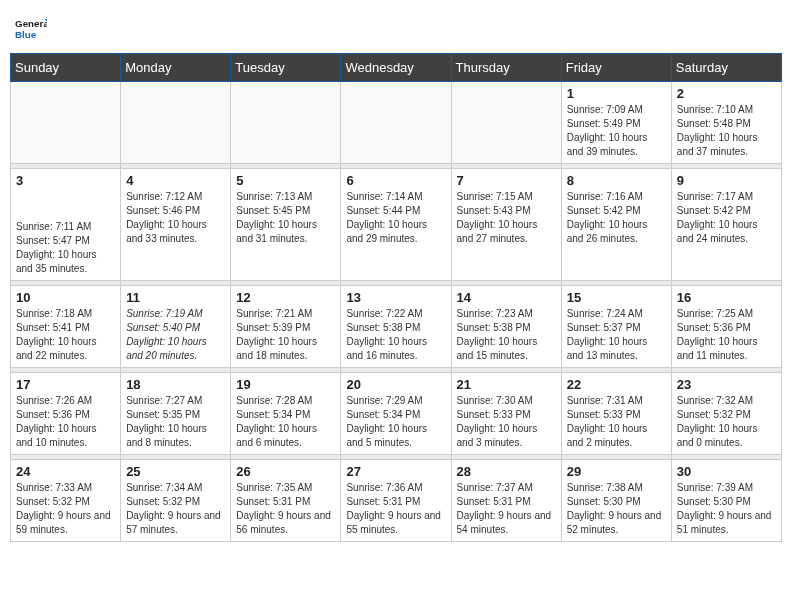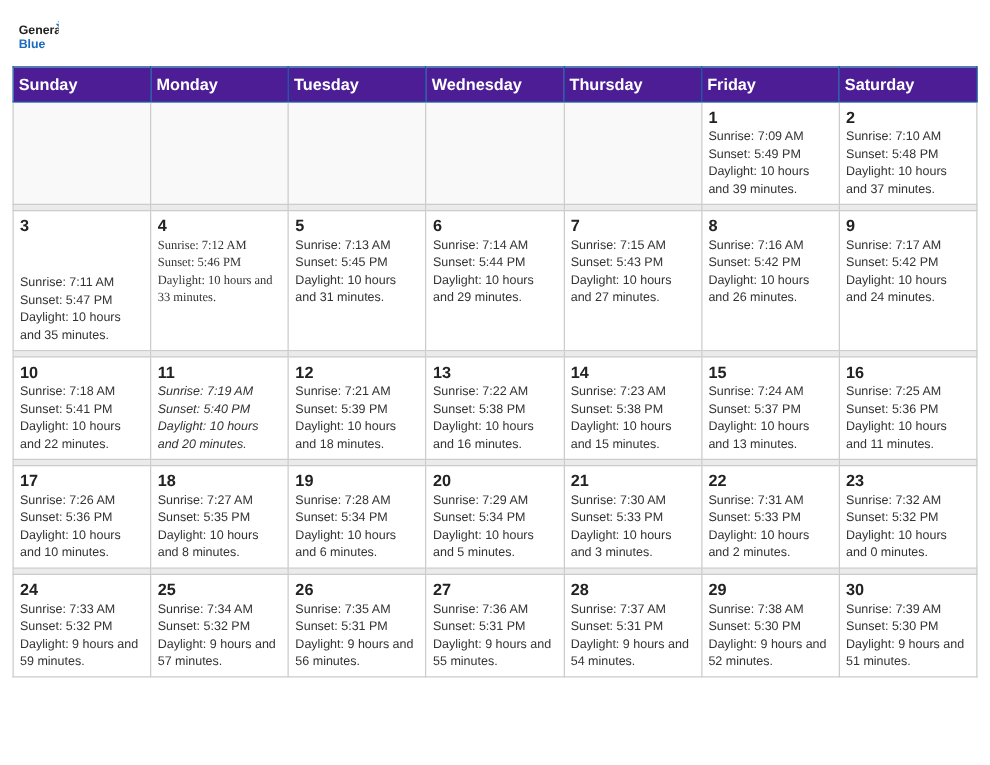--- a/index.html
+++ b/index.html
@@ -33,24 +33,24 @@
     .location-title {
       font-size: 15px;
       color: #444;
     }
     .calendar {
       width: 100%;
       border-collapse: collapse;
       border: 1px solid #ccc;
     }
     .calendar th {
-      background-color: #4c1d95;
+      background-color: #404040;
       color: #fff;
       font-size: 13px;
-      font-weight: bold;
+      font-weight: normal;
       padding: 6px 4px;
       text-align: left;
       border: 1px solid #1559a0;
     }
     .calendar td {
       vertical-align: top;
       border: 1px solid #ccc;
       padding: 4px 5px;
       font-size: 10px;
       color: #333;
@@ -141,21 +141,21 @@
       </tr>
       <tr>
         <td>
           <span class="day-number">3</span>
           <div class="day-info" style="white-space: pre-line; margin-top: 32px;">Sunrise: 7:11 AM
 Sunset: 5:47 PM
 Daylight: 10 hours and 35 minutes.</div>
         </td>
         <td>
           <span class="day-number">4</span>
-          <div class="day-info" style="white-space: pre-line; font-family: Liberation Serif, serif;">Sunrise: 7:12 AM
+          <div class="day-info" style="white-space: pre-line;">Sunrise: 7:12 AM
 Sunset: 5:46 PM
 Daylight: 10 hours and 33 minutes.</div>
         </td>
         <td>
           <span class="day-number">5</span>
           <div class="day-info" style="white-space: pre-line;">Sunrise: 7:13 AM
 Sunset: 5:45 PM
 Daylight: 10 hours and 31 minutes.</div>
         </td>
         <td>

